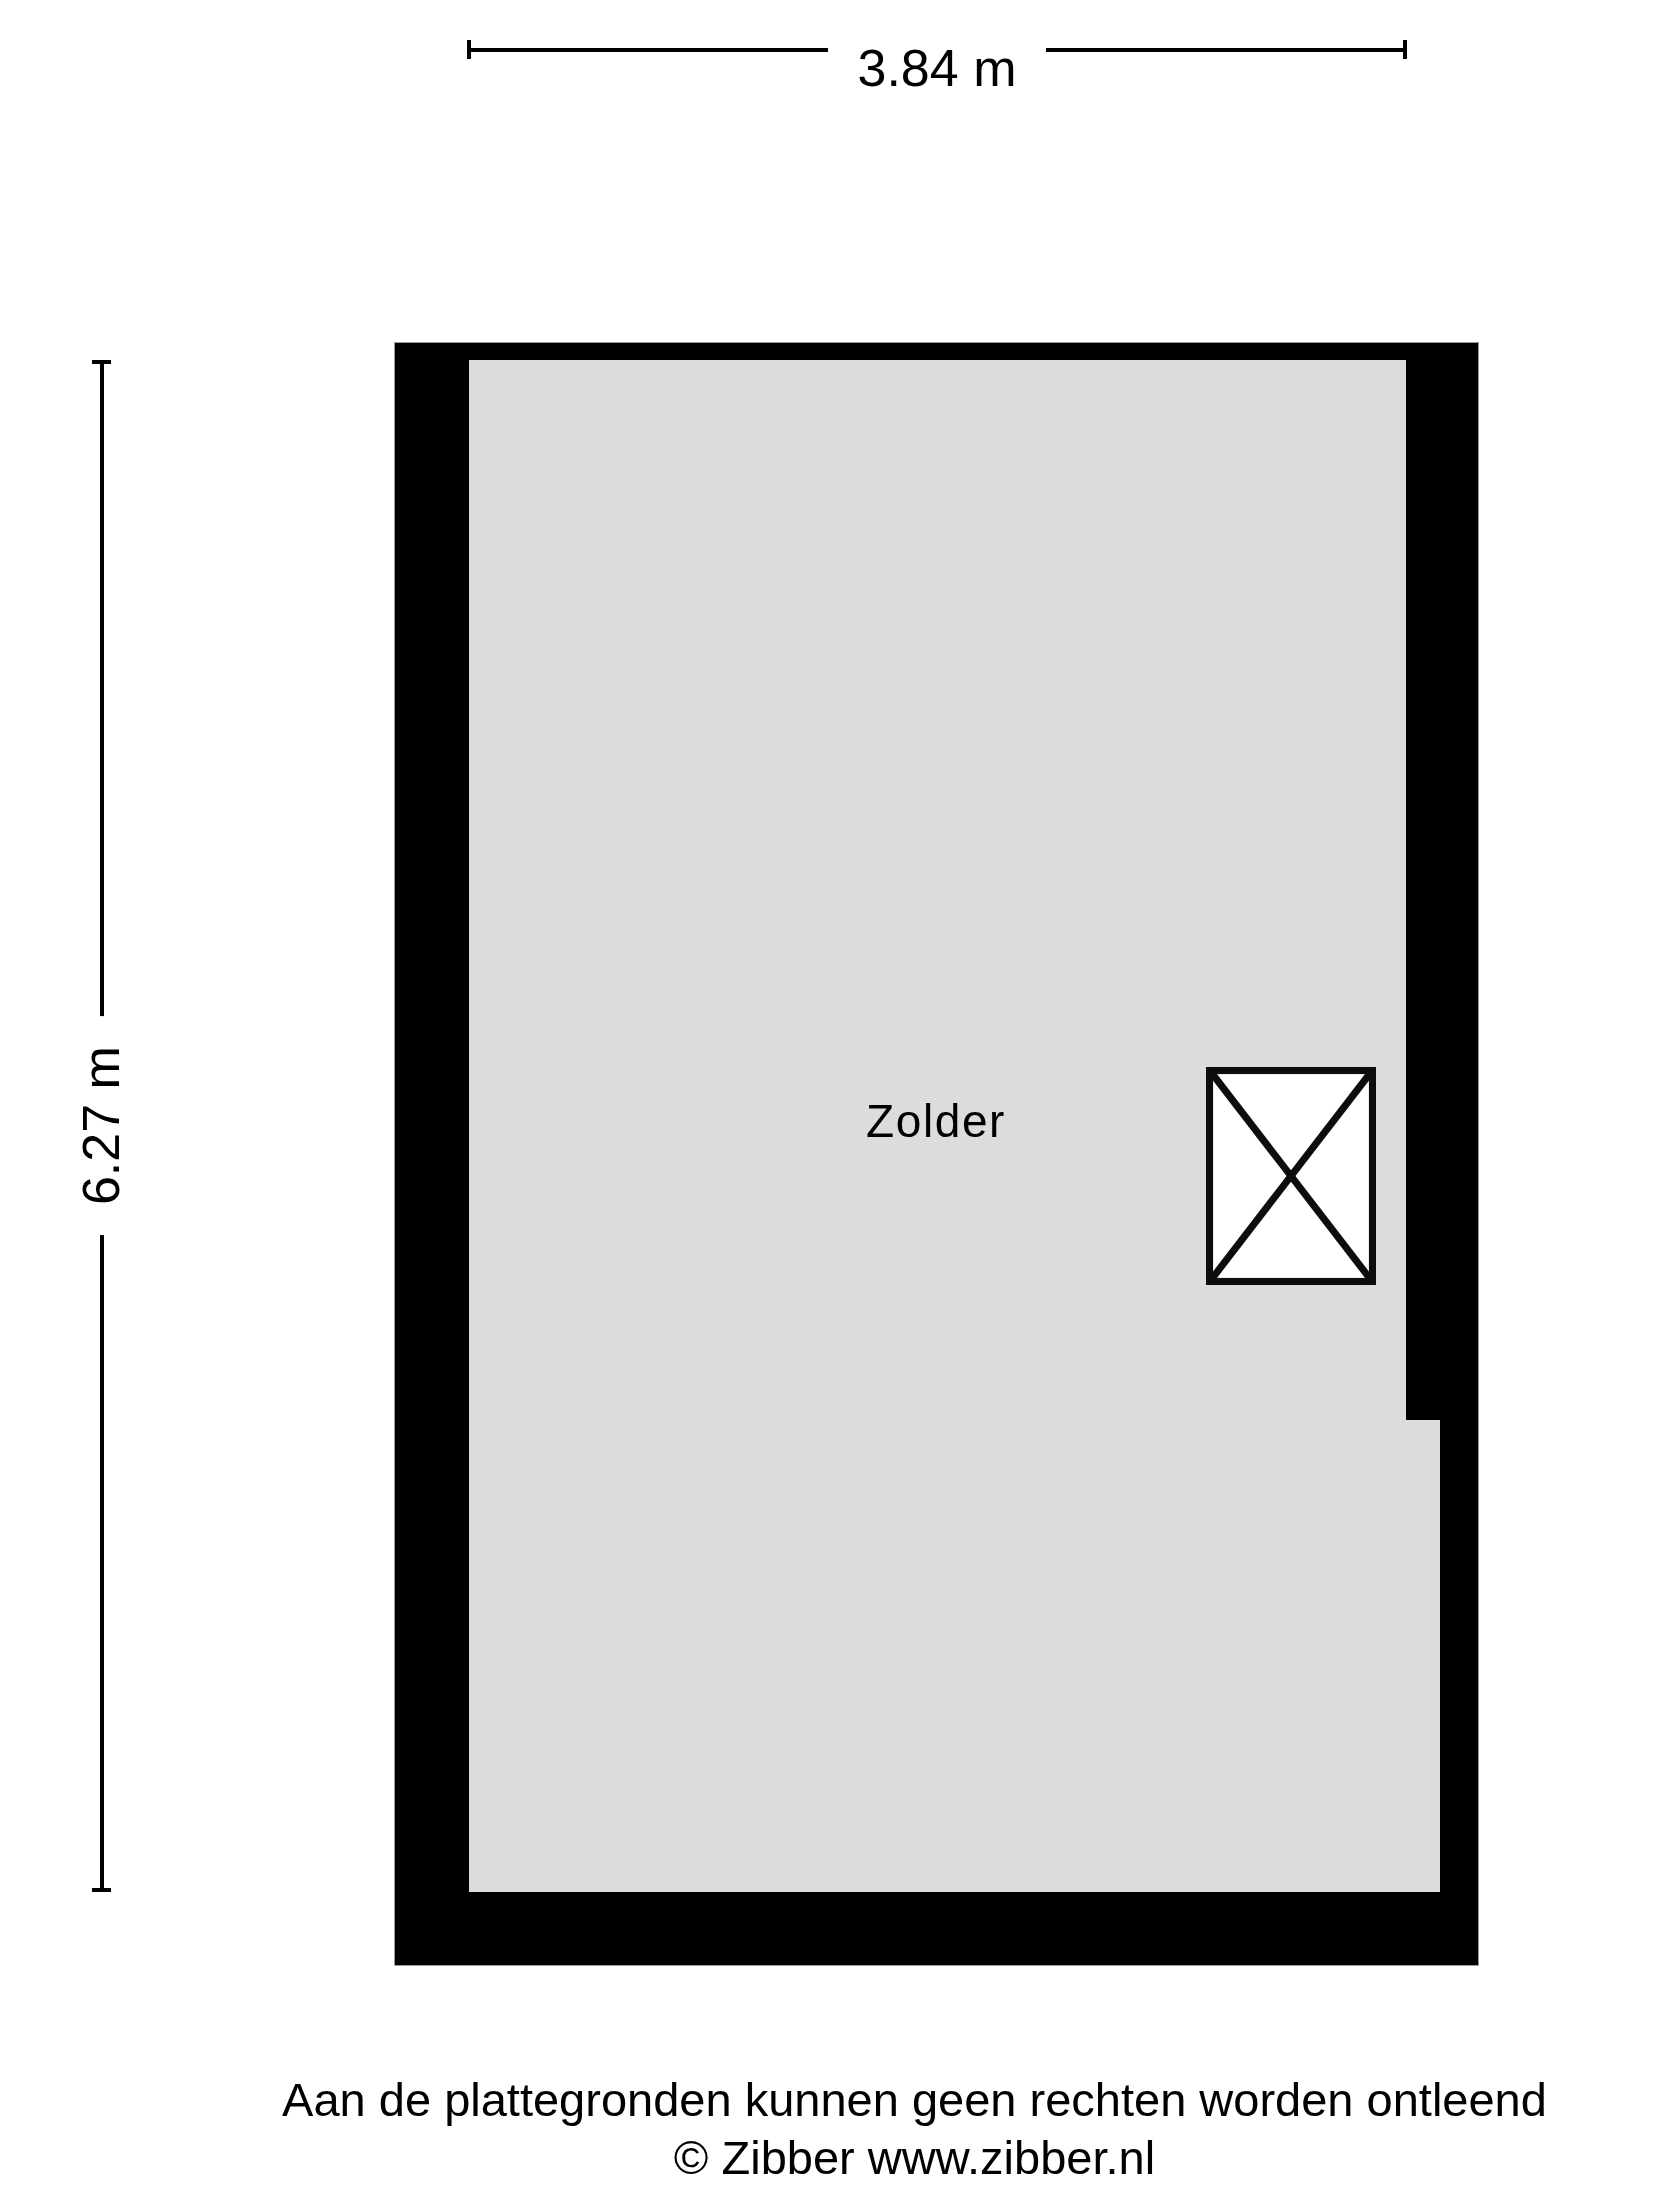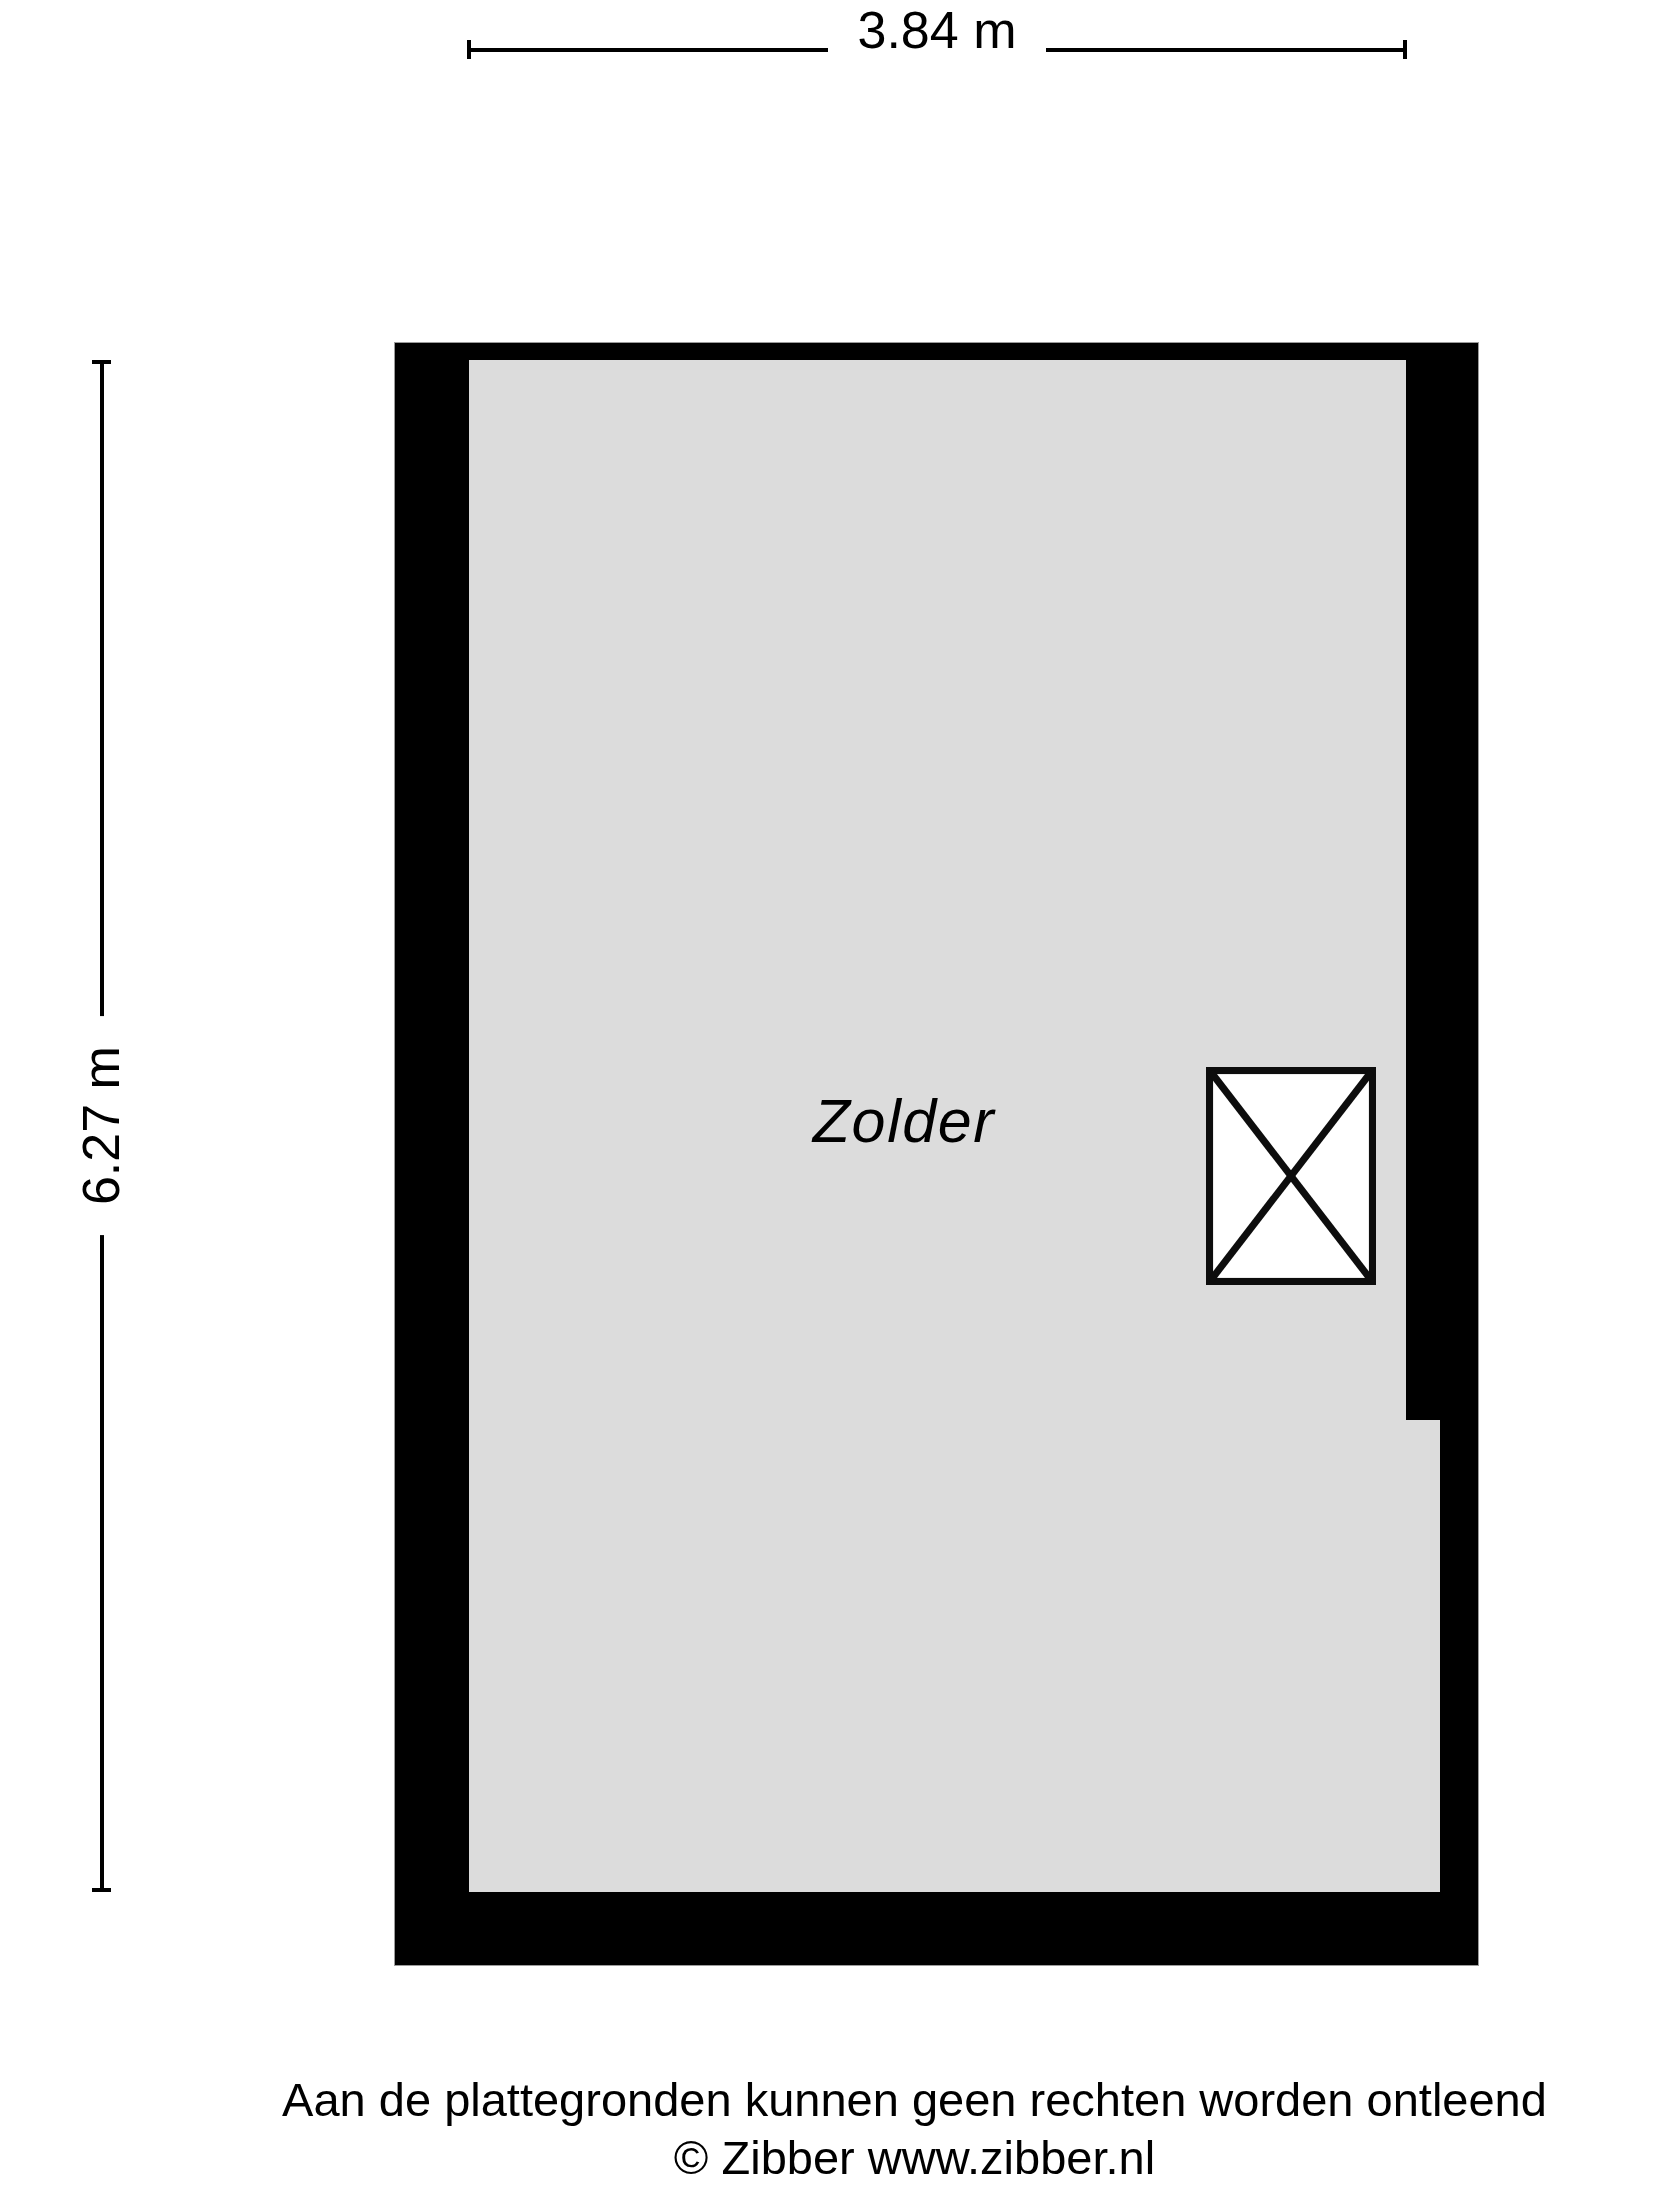--- a/index.html
+++ b/index.html
@@ -27,26 +27,25 @@
     background:var(--floor, #dcdcdc);
   }
   .floor-ext {
     position:absolute; left:1406px; top:1420px;
     width:34px; height:472px;
     background:var(--floor, #dcdcdc);
   }
 
   
   .room-label {
-    position:absolute; left:904px; top:1121px;
+    position:absolute; left:936px; top:1121px;
     transform:translate(-50%,-50%);
-    font-size:61px; line-height:1; letter-spacing:1.6px;
+    font-size:46px; line-height:1; letter-spacing:1.6px;
     color:var(--ink, #000000);
     white-space:nowrap;
-    font-style:italic;
   }
 
   
   .stairwell {
     position:absolute; left:1206px; top:1067px;
     width:170px; height:218px;
   }
   .stairwell svg { display:block; width:100%; height:100%; }
 
   
@@ -54,21 +53,21 @@
     position:relative; z-index:1;
     background:var(--page_bg, #ffffff);
     padding:0 30px;
     font-size:52px; line-height:1.1;
     color:var(--ink, #000000);
     white-space:nowrap;
   }
   .dim-top {
     position:absolute; left:467px; top:40px;
     width:940px; height:19px;
-    display:flex; align-items:flex-end; justify-content:center;
+    display:flex; align-items:flex-start; justify-content:center;
   }
   .dim-top .hline {
     position:absolute; left:0; top:7.9px;
     width:100%; height:3.9px; background:var(--ink, #000000);
   }
   .dim-top .tick { position:absolute; top:0; width:3.9px; height:19px; background:var(--ink, #000000); }
   .dim-top .tick.start { left:0; }
   .dim-top .tick.end { right:0; }
 
   .dim-left {

